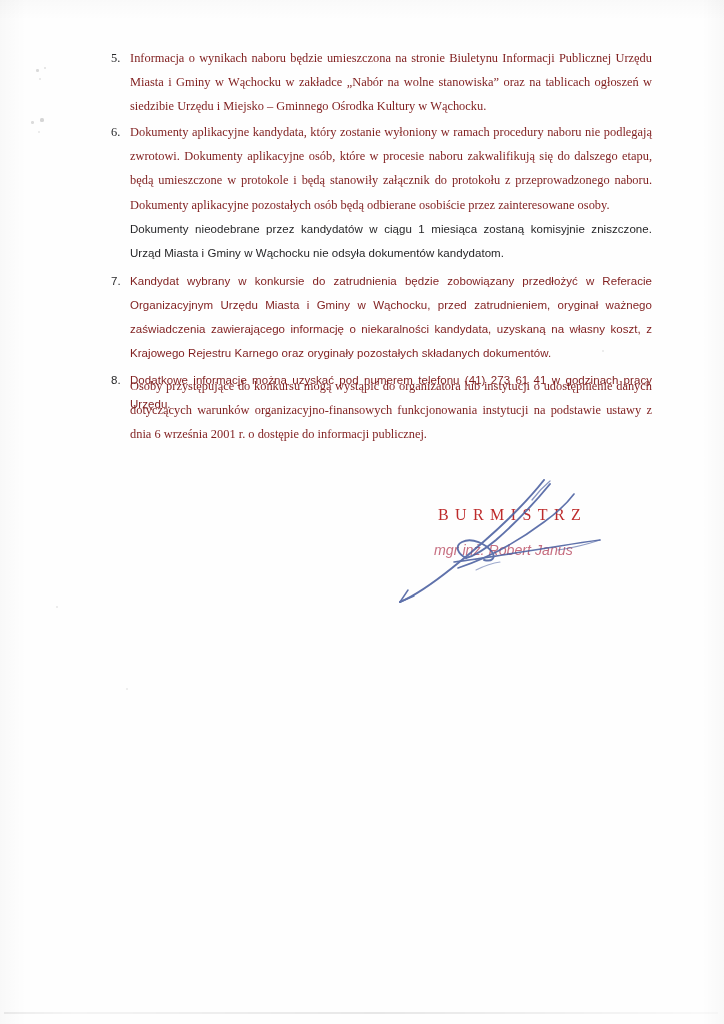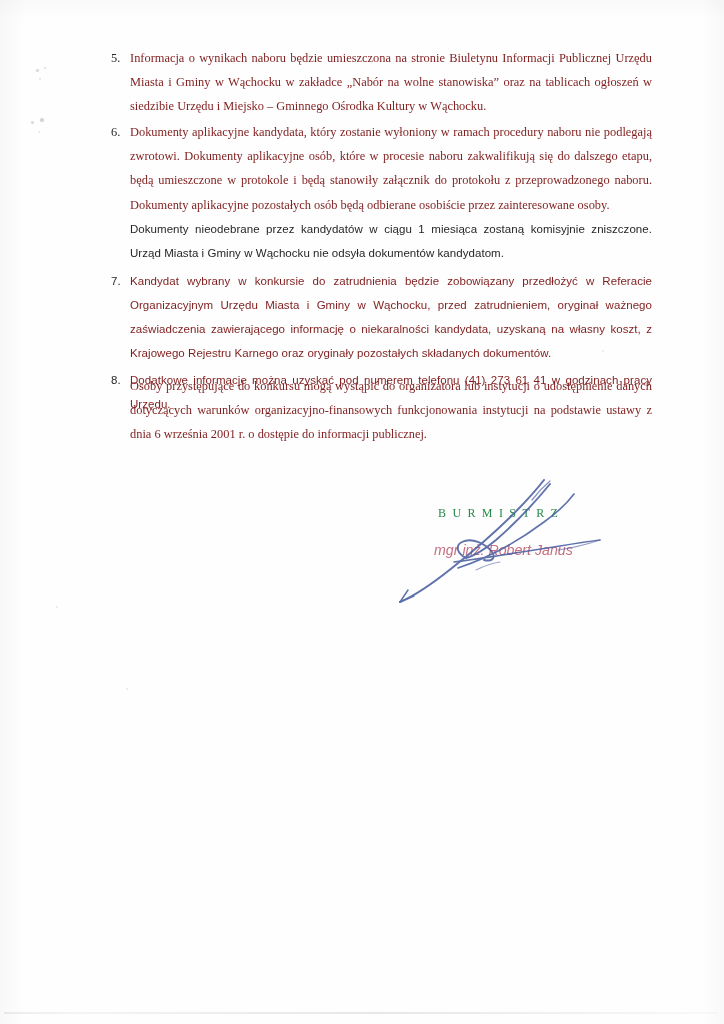--- a/index.html
+++ b/index.html
@@ -117,23 +117,23 @@
     left: 396px;
     top: 480px;
     width: 250px;
     height: 130px;
   }
 
   .stamp-title {
     position: absolute;
     left: 42px;
     top: 26px;
-    color: #15803d;
+    color: #b91c1c;
     font-family: "Liberation Serif", "DejaVu Serif", serif;
-    font-size: 12px;
+    font-size: 16px;
     letter-spacing: 6.4px;
     white-space: nowrap;
     opacity: 0.93;
   }
 
   .stamp-name {
     position: absolute;
     left: 38px;
     top: 62px;
     color: #c4677a;

